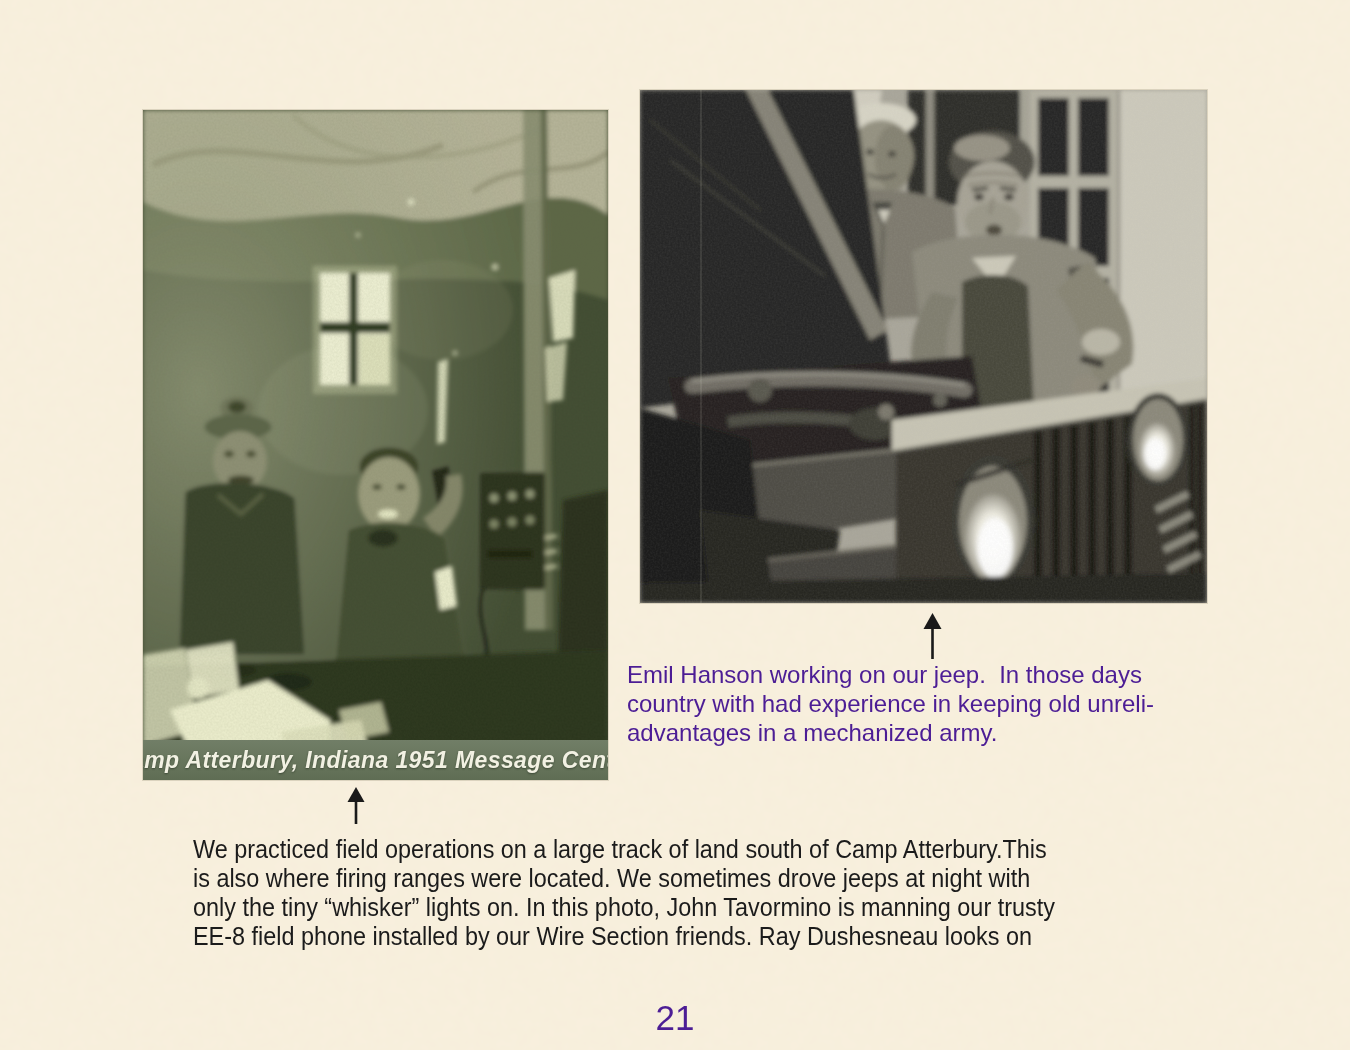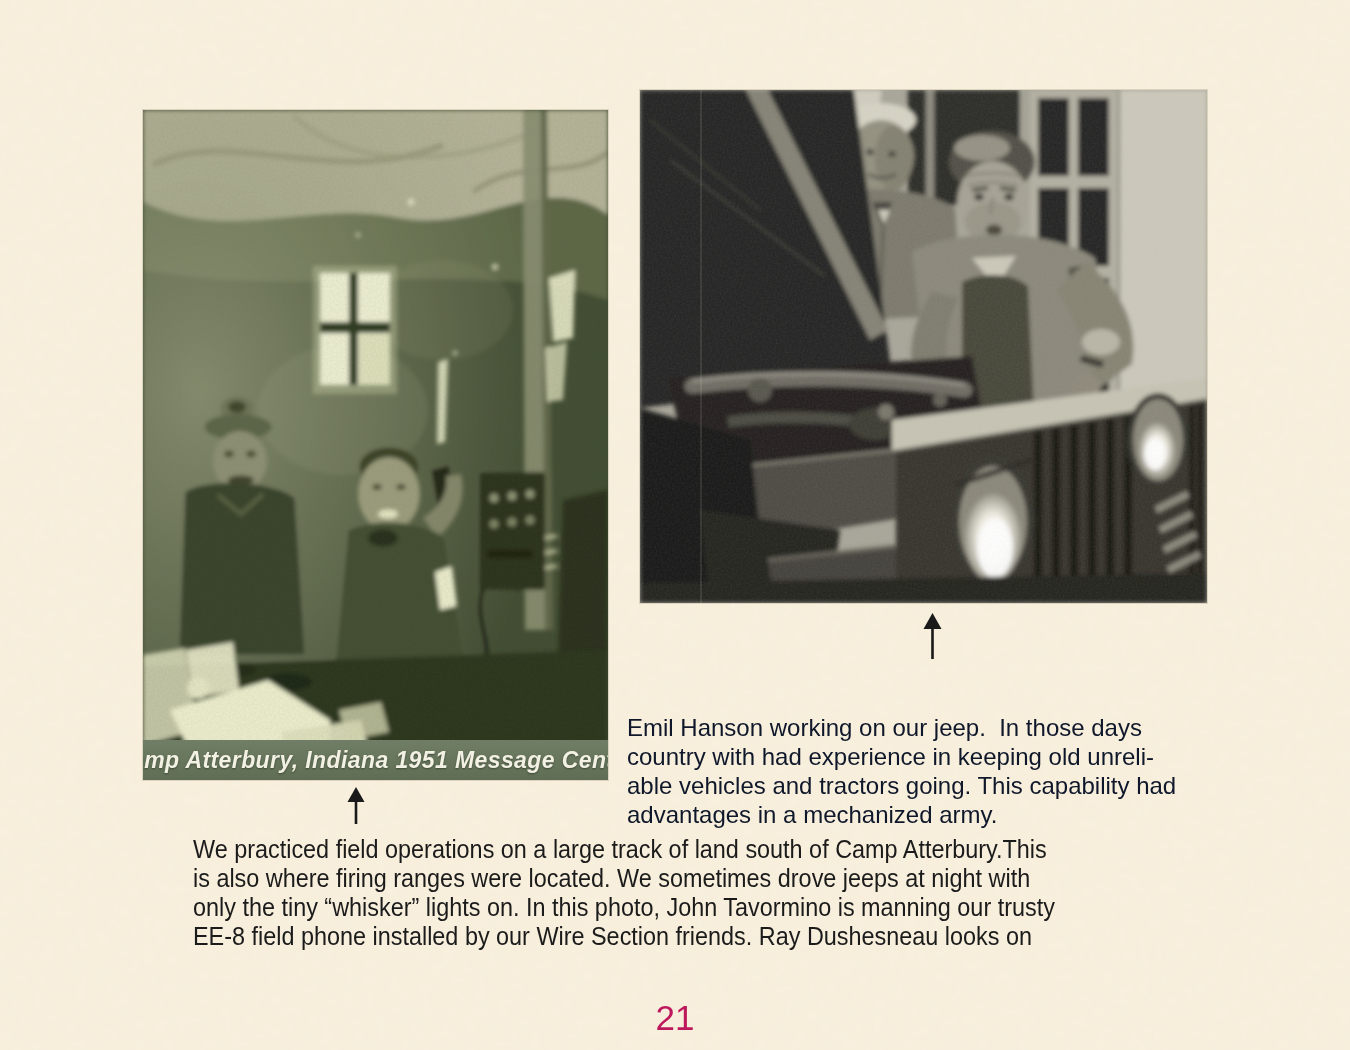--- a/index.html
+++ b/index.html
@@ -31,32 +31,32 @@
     background:linear-gradient(180deg,#717e67 0%,#67755c 55%,#5f6d54 100%);
     display:flex;align-items:center;justify-content:center;
   }
   .caption-band span{
     font-style:italic;font-weight:700;font-size:23px;letter-spacing:0.4px;
     color:#f2f1e3;text-shadow:0 1px 2px rgba(30,40,25,0.55);
     white-space:nowrap;
   }
   .arrow{position:absolute;}
   .caption-right{
-    position:absolute;left:627px;top:713px;
-    color:#0f172a;font-size:24px;line-height:29px;
+    position:absolute;left:627px;top:660px;
+    color:#4c1d95;font-size:24px;line-height:29px;
   }
   .caption-bottom{
     position:absolute;left:193px;top:835px;
     color:#1b1b1b;font-size:26px;line-height:29px;
     transform:scaleX(0.90);transform-origin:left top;
   }
   .cap-line{white-space:pre;}
   .page-number{
     position:absolute;left:0;top:1000px;width:1350px;
-    text-align:center;font-size:35px;line-height:35px;color:#be185d;
+    text-align:center;font-size:35px;line-height:35px;color:#4c1d95;
   }
 </style>
 </head>
 <body>
 
 <div class="page">
 
   <svg class="texture" width="1350" height="1050">
     <defs>
       <filter id="parch" x="0" y="0" width="100%" height="100%">
@@ -305,21 +305,20 @@
   <div class="arrow" style="left:923px;top:613px;">
     <svg width="19" height="46" viewBox="0 0 19 46">
       <polygon points="9.5,0 18.5,16 0.5,16" fill="#1a1a1a"></polygon>
       <rect x="8.2" y="12" width="2.6" height="34" fill="#1a1a1a"></rect>
     </svg>
   </div>
 
   <div class="caption-right">
     <div class="cap-line">Emil Hanson working on our jeep.  In those days</div>
     <div class="cap-line">country with had experience in keeping old unreli-</div>
-    <div class="cap-line">able vehicles and tractors going. This capability had</div>
     <div class="cap-line">advantages in a mechanized army.</div>
   </div>
 
   <div class="caption-bottom">
     <div class="cap-line">We practiced field operations on a large track of land south of Camp Atterbury.This</div>
     <div class="cap-line">is also where firing ranges were located. We sometimes drove jeeps at night with</div>
     <div class="cap-line">only the tiny “whisker” lights on. In this photo, John Tavormino is manning our trusty</div>
     <div class="cap-line">EE-8 field phone installed by our Wire Section friends. Ray Dushesneau looks on</div>
   </div>
 

